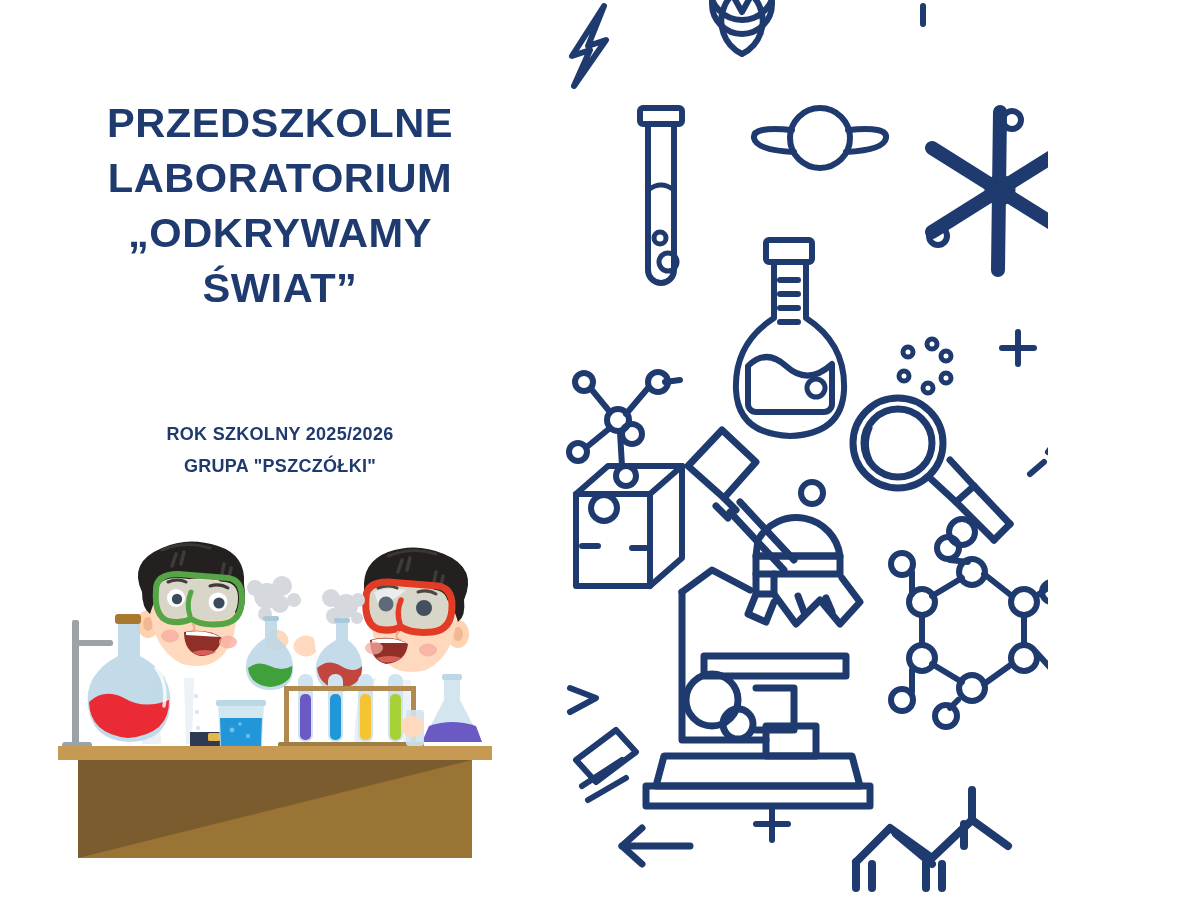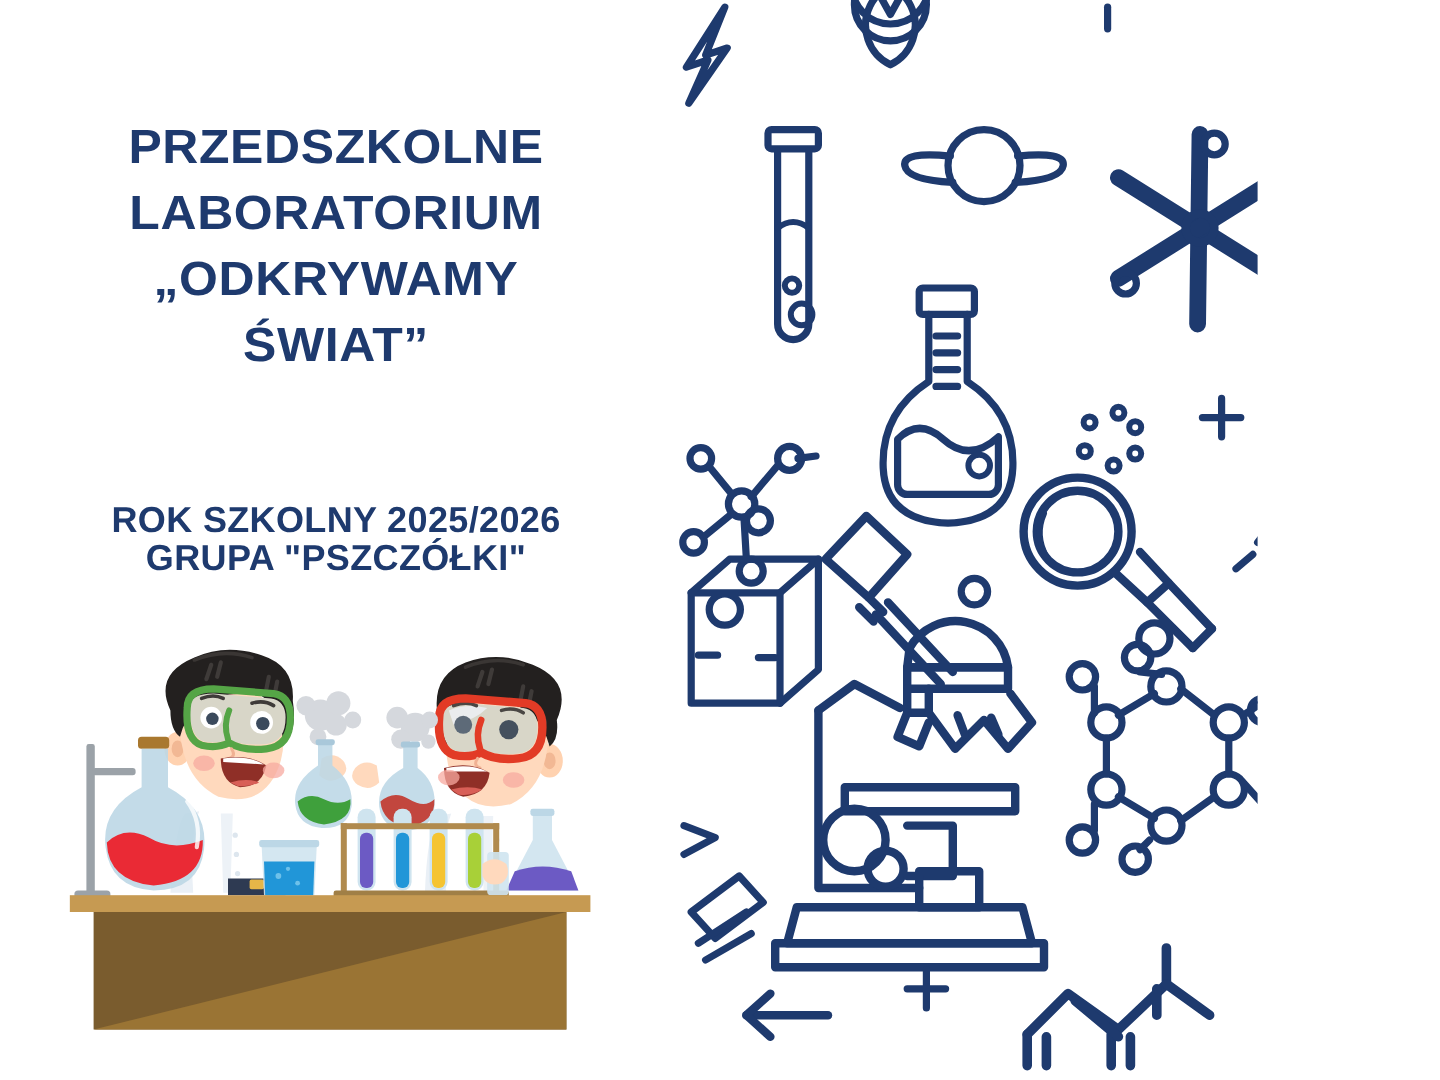--- a/index.html
+++ b/index.html
@@ -36,21 +36,21 @@
     transform:scaleX(1.04);
     white-space:nowrap;
   }
   #subtitle-block{
     position:absolute;left:0;top:418px;width:560px;text-align:center;
   }
   .subtitle-line{
     display:block;
     color:#1e3a6e;
     font-weight:bold;
-    font-size:30px;
+    font-size:18px;
     line-height:32px;
     letter-spacing:0.3px;
     white-space:nowrap;
   }
 
   
   #illustration{
     position:absolute;left:58px;top:528px;width:490px;height:345px;
   }
   #illustration svg{display:block;width:100%;height:100%;}

